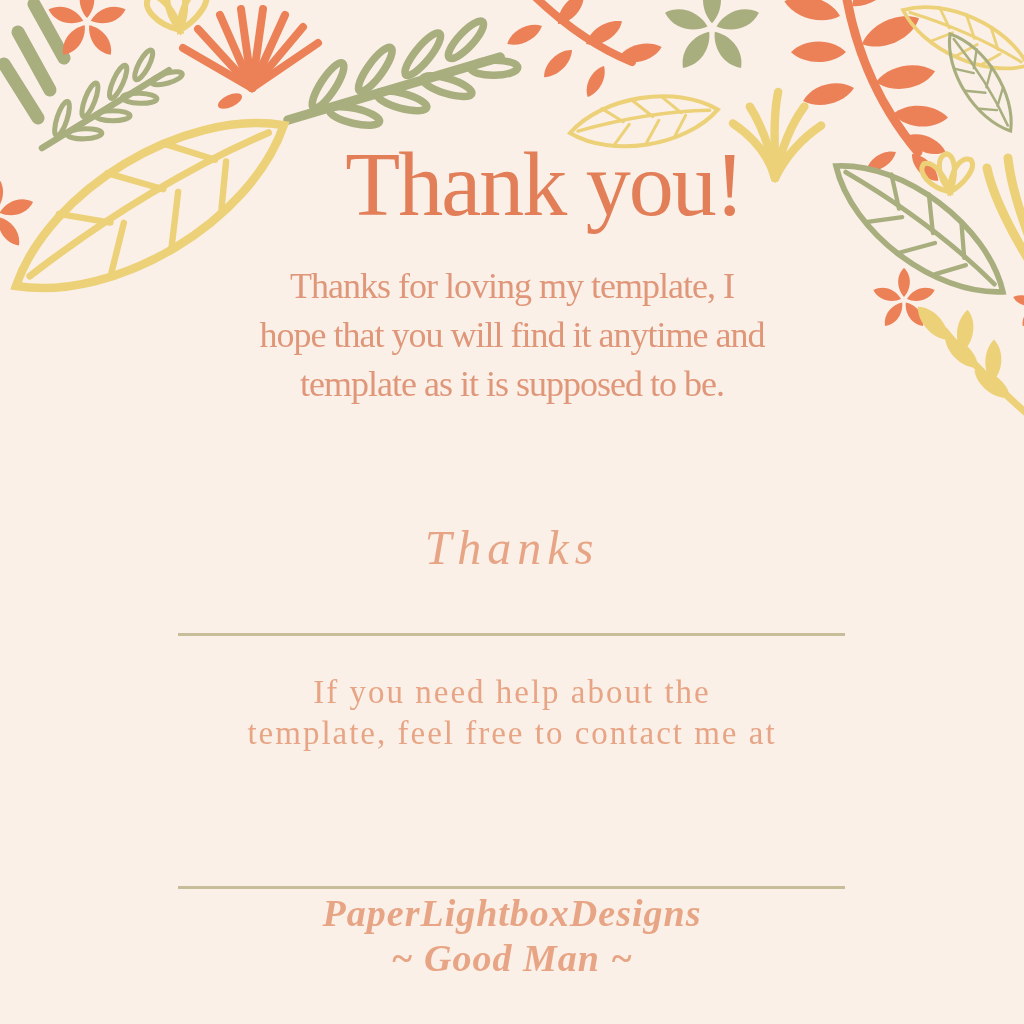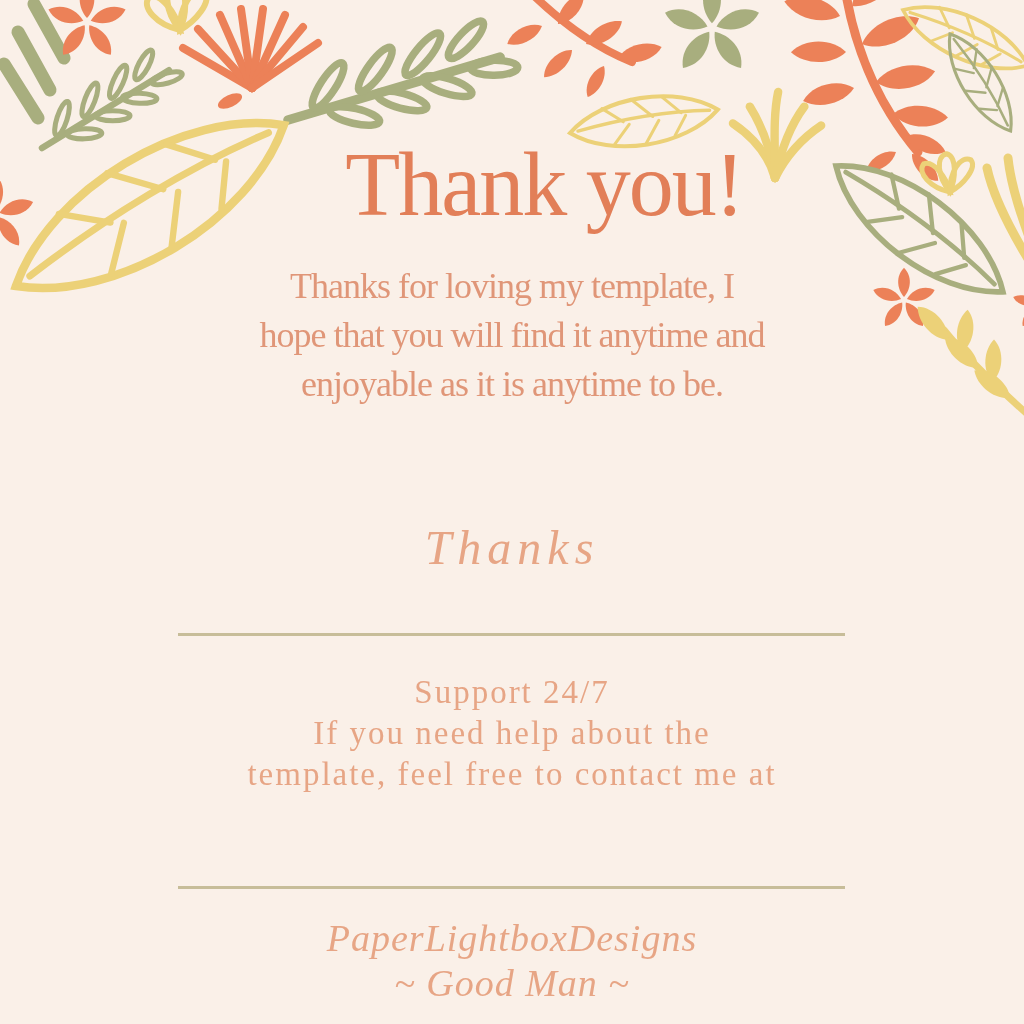--- a/index.html
+++ b/index.html
@@ -20,21 +20,21 @@
   .txt{position:absolute; left:0; width:100%; text-align:center;}
   .title{top:140px; font-size:90px; letter-spacing:-2px; line-height:1; color:var(--title-text);padding-left:32px;}
   .message{top:262px; font-size:36px; letter-spacing:-1px; line-height:49px; color:var(--message-text);}
   .message span{display:block;}
   .support-heading{top:520px; font-size:48px; font-style:italic; letter-spacing:6px; color:var(--support-text);}
   .divider{position:absolute; left:178px; width:667px; height:3px; background:var(--divider);}
   .divider-1{top:633px;}
   .divider-2{top:886px;}
   .support-text{top:672px; font-size:33px; letter-spacing:2px; line-height:41px; color:var(--support-text);}
   .support-text span{display:block;}
-  .signature{top:916px; font-size:38px; font-style:italic; letter-spacing:1px; line-height:45px; color:var(--support-text);}
+  .signature{top:891px; font-size:38px; font-style:italic; letter-spacing:1px; line-height:45px; color:var(--support-text);font-weight:bold;}
   .signature span{display:block;}
 </style>
 </head>
 <body>
 
 <div class="card">
 
   <svg class="decor" width="1024" height="430" viewBox="0 0 1024 430" aria-hidden="true">
     <defs>
       <path id="petal" d="M0,-5 C11,-17 14,-38 0,-52 C-14,-38 -11,-17 0,-5 Z"></path>
@@ -167,29 +167,28 @@
         <use href="#tleaf" transform="translate(1010,398) rotate(-140) scale(0.9)"></use>
       </g>
     </g>
   </svg>
 
   <div class="txt title">Thank you!</div>
 
   <div class="txt message">
     <span>Thanks for loving my template, I</span>
     <span>hope that you will find it anytime and</span>
-    <span>enjoyable as it is anytime to be.</span>
+    <span>template as it is supposed to be.</span>
   </div>
 
   <div class="txt support-heading">Thanks</div>
 
   <div class="divider divider-1"></div>
 
   <div class="txt support-text">
-    <span>Support 24/7</span>
     <span>If you need help about the</span>
     <span>template, feel free to contact me at</span>
   </div>
 
   <div class="divider divider-2"></div>
 
   <div class="txt signature">
     <span>PaperLightboxDesigns</span>
     <span>~ Good Man ~</span>
   </div>

